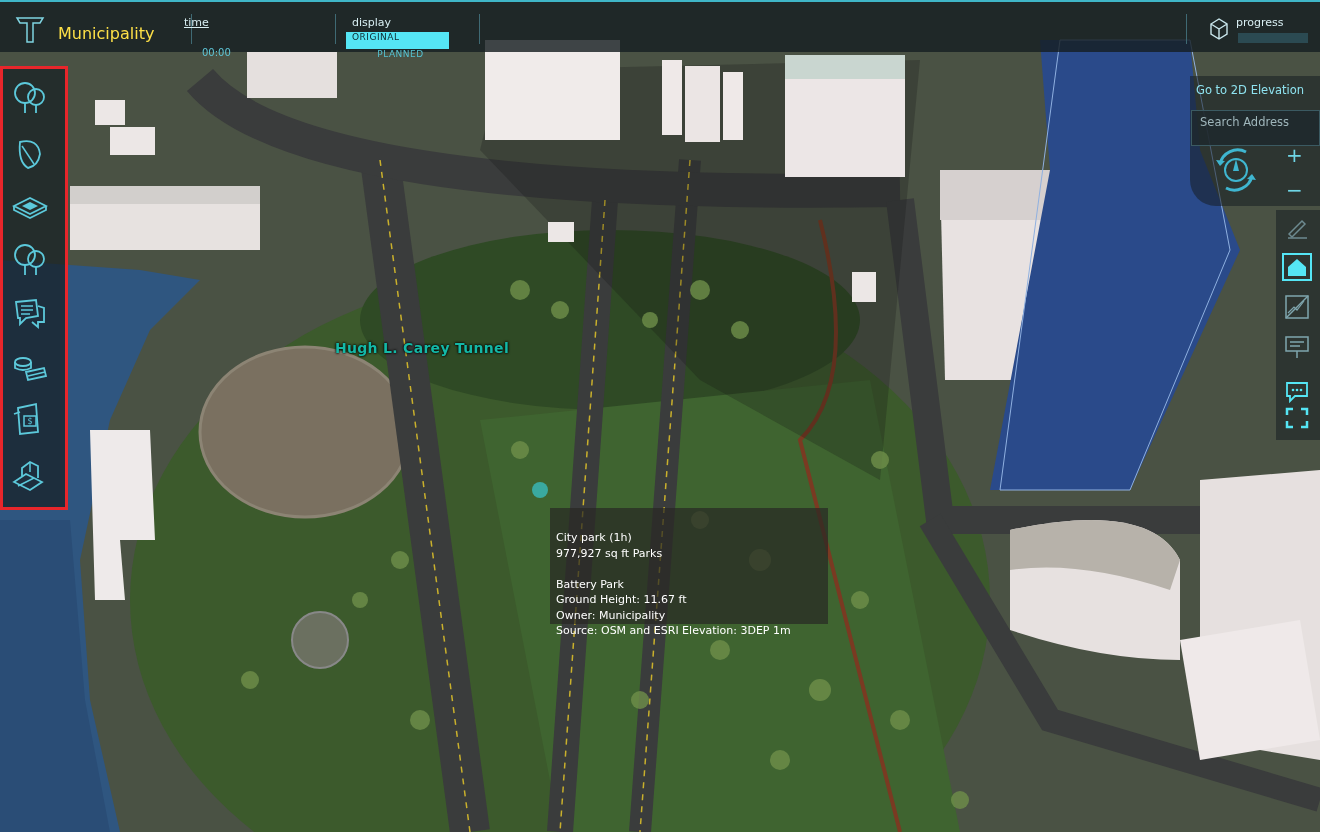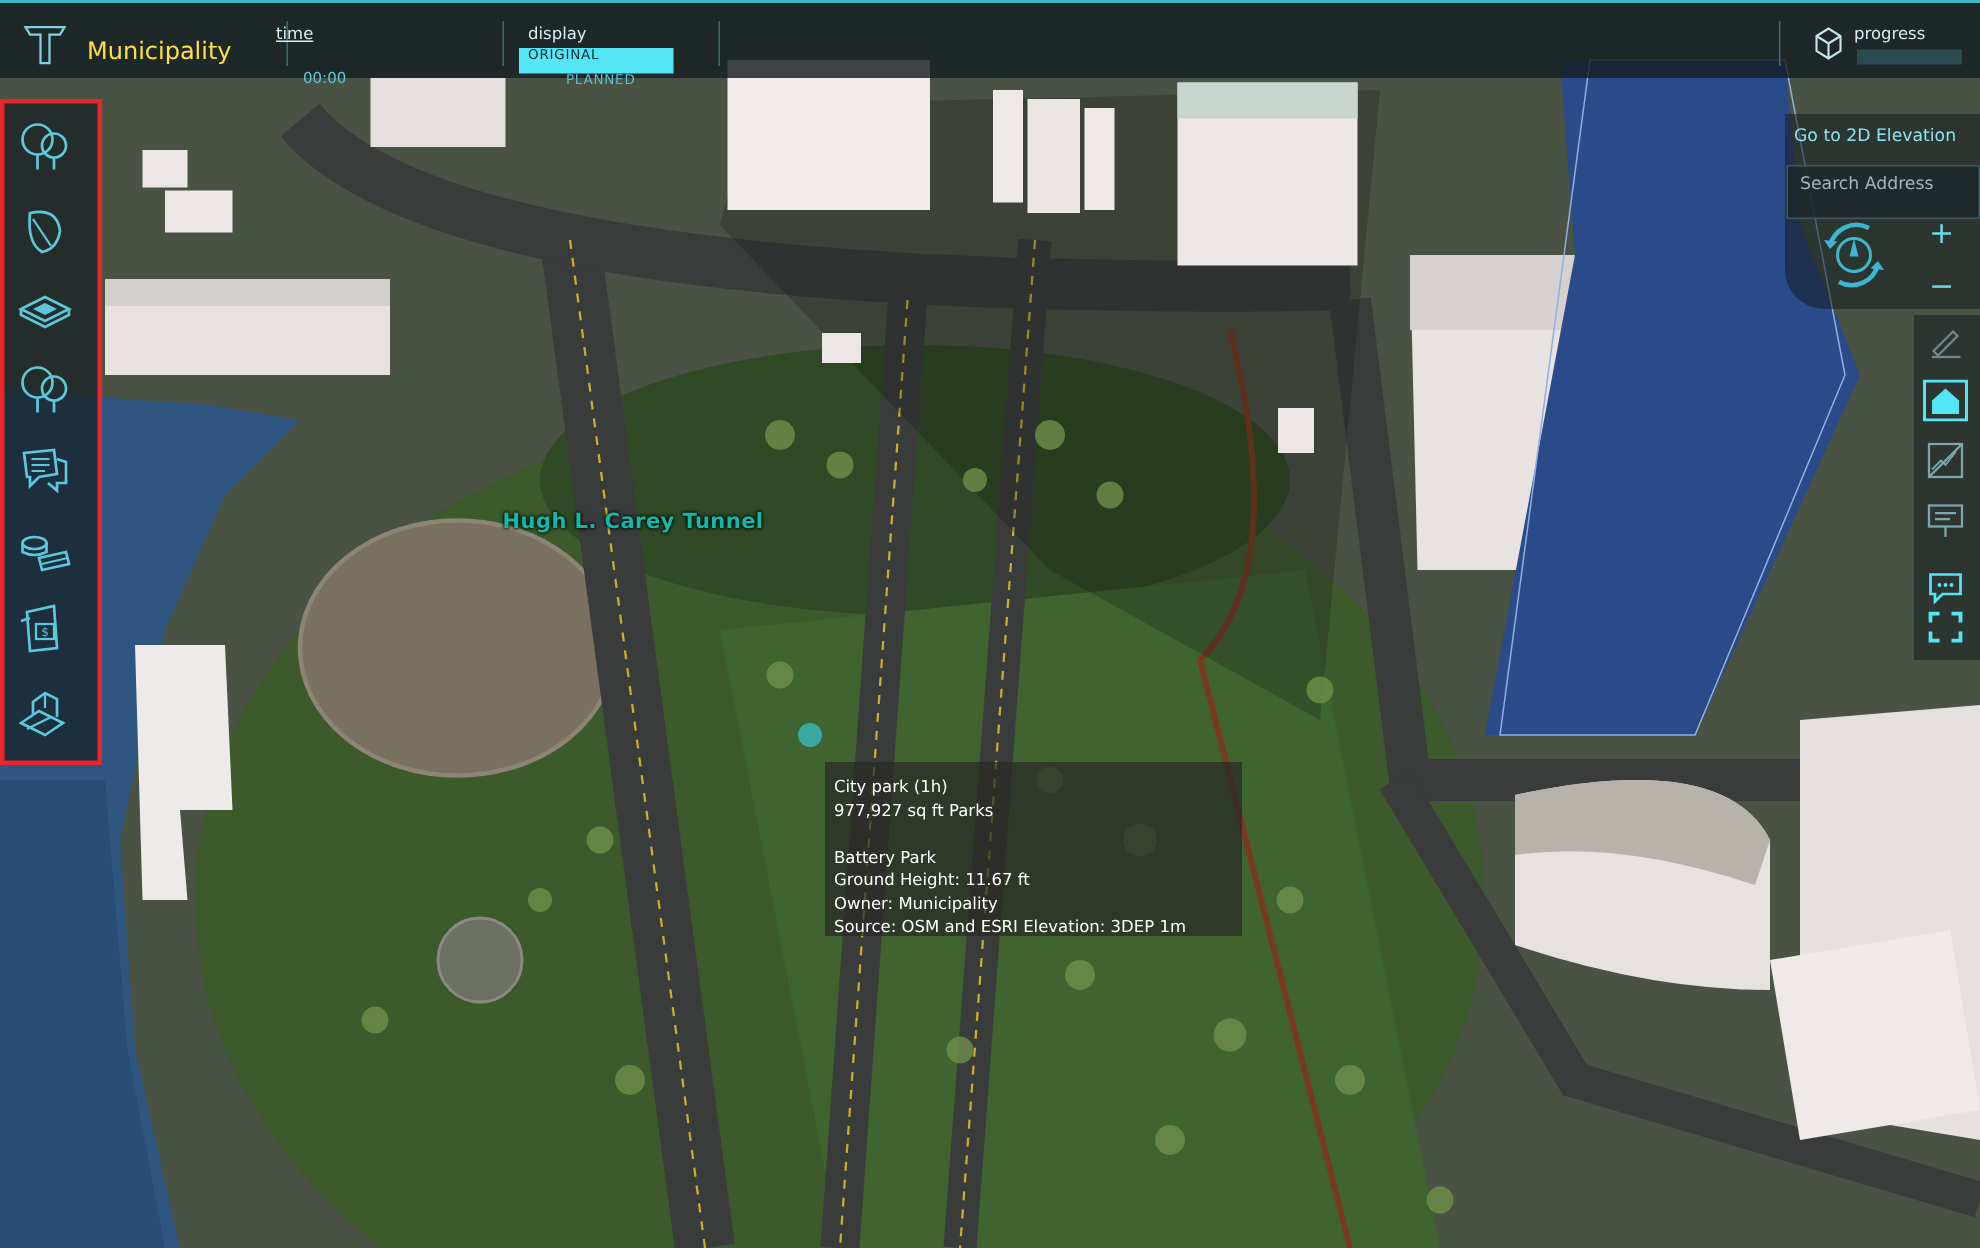--- a/index.html
+++ b/index.html
@@ -19,21 +19,21 @@
   .right-panel { position:absolute; left:1190px; top:76px; width:130px; height:130px; background:rgba(22,30,34,0.55); border-bottom-left-radius:26px; }
   .goto2d { position:absolute; left:1196px; top:83px; color:#8fe3f0; font-size:11.5px; }
   .search { position:absolute; left:1191px; top:110px; width:129px; height:36px; background:rgba(30,40,45,0.85); border:1px solid #3b5a62; box-sizing:border-box; color:#9fb6bb; font-size:11.5px; padding:4px 8px; }
   .compass { position:absolute; left:1208px; top:142px; width:56px; height:56px; }
   .zoom-btn { position:absolute; left:1286px; color:#6fd6e6; font-size:20px; line-height:20px; }
   .tool-col { position:absolute; left:1276px; top:210px; width:44px; height:230px; background:rgba(22,30,34,0.55); }
   .tool-btn { position:absolute; left:1282px; width:30px; height:28px; box-sizing:border-box; }
   .left-bar { position:absolute; left:0; top:66px; width:68px; height:444px; background:rgba(22,30,34,0.72); border:3px solid #e8262b; box-sizing:border-box; }
   .left-btn { position:absolute; left:8px; width:42px; height:42px; }
   .map-label { position:absolute; left:335px; top:340px; color:#14b8a6; font-weight:bold; font-size:14px; text-shadow:0 0 3px #000,0 0 2px #000; letter-spacing:.3px;text-align:center; }
-  .tooltip { position:absolute; left:550px; top:508px; width:278px; height:116px; background:rgba(40,40,36,0.72); color:#fff; font-size:11px; line-height:15.5px; padding:9px 6px; box-sizing:border-box; }
+  .tooltip { position:absolute; left:550px; top:508px; width:278px; height:116px; background:rgba(40,40,36,0.72); color:#fff; font-size:11px; line-height:15.5px; padding:22px 6px; box-sizing:border-box; }
   .tooltip div { white-space:nowrap; }
 </style>
 </head>
 <body>
 
 <div class="scene">
   <svg width="1320" height="832" viewBox="0 0 1320 832">
     <rect width="1320" height="832" fill="#4a5244"></rect>
 
     <path d="M0 260 L140 270 L200 280 L150 330 L110 420 L80 560 L90 700 L120 832 L0 832 Z" fill="#2f5680"></path>

